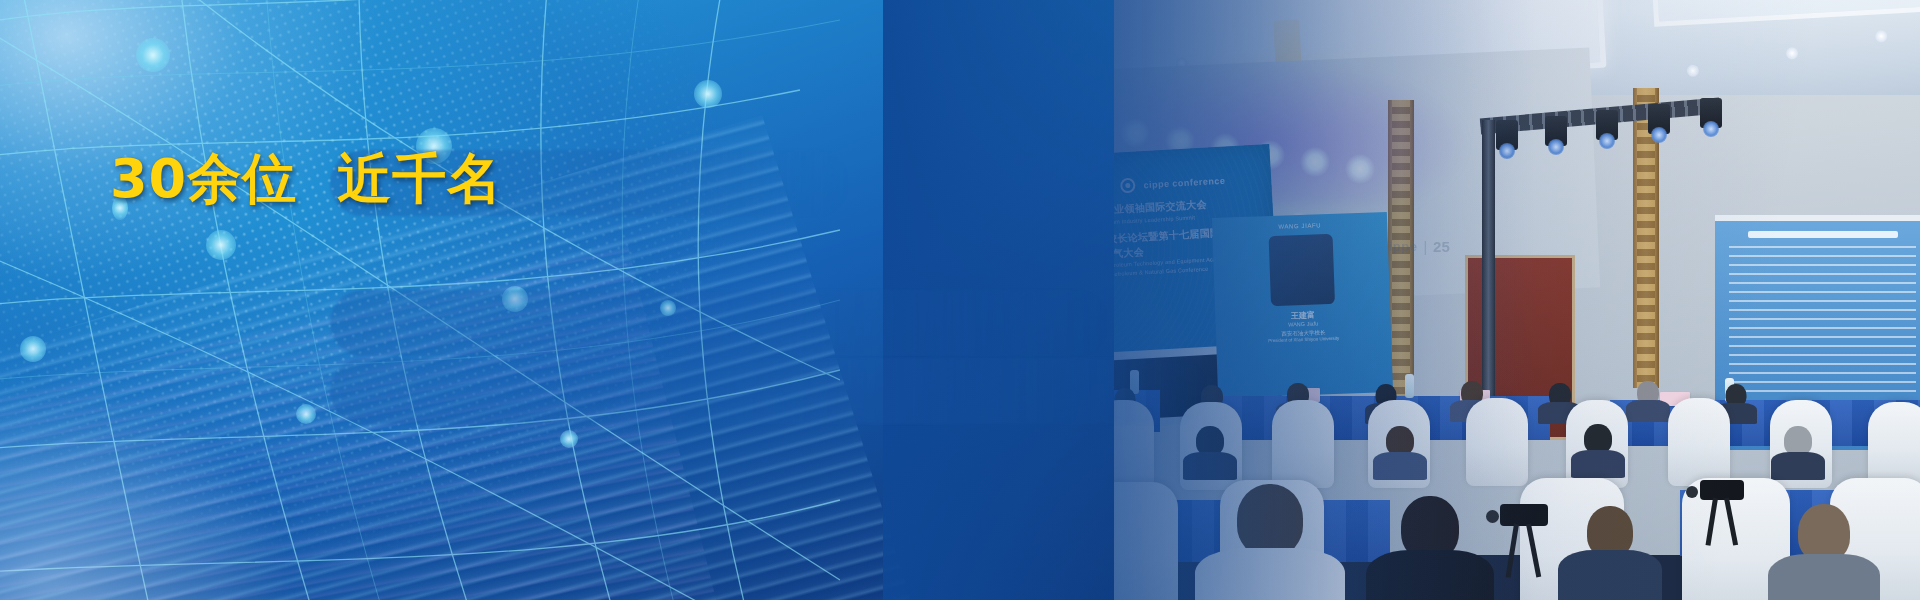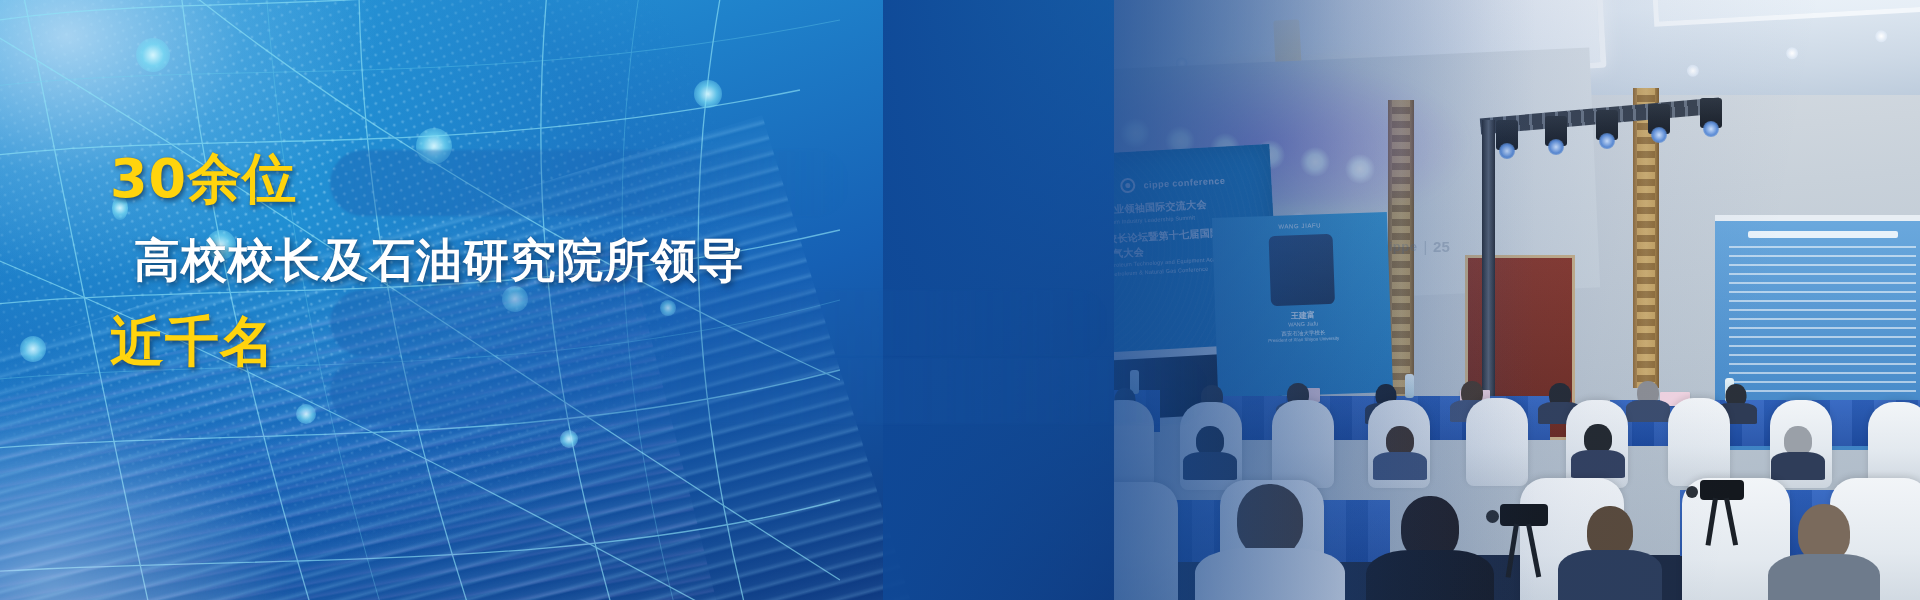--- a/index.html
+++ b/index.html
@@ -354,21 +354,21 @@
   .plate {
     position:absolute;
     background:linear-gradient(90deg, rgba(28,96,176,.42), rgba(30,92,170,.16) 70%, rgba(30,90,168,0));
     border-radius:40px;
     filter:blur(1px);
   }
 
   
   .text-block {
     position:absolute; left:110px; top:143px;
-    display:flex; flex-direction:column; gap:14px;
+    display:flex; flex-direction:row; gap:20px;
     z-index:40;
   }
   .line { display:flex; align-items:baseline; white-space:nowrap; }
   .num {
     font-size:54px; font-weight:bold;
     color:#ffd40d;
     letter-spacing:1px;
     text-shadow:
       0 0 1px rgba(120,70,0,.45),
       2px 3px 5px rgba(4,28,62,.55);
@@ -746,21 +746,20 @@
   <div class="plate" style="left:330px;top:290px;width:780px;height:66px;"></div>
   <div class="plate" style="left:330px;top:358px;width:880px;height:66px;"></div>
 
   <div class="text-block">
 
     <div class="line line-1">
       <span class="num">30余位</span>
     </div>
 
     <div class="line line-2">
-      <span class="desc">高校校长及石油研究院所领导</span>
     </div>
 
     <div class="line line-3">
       <span class="num">近千名</span>
     </div>
   </div>
 
 </div>
 
 </body></html>

